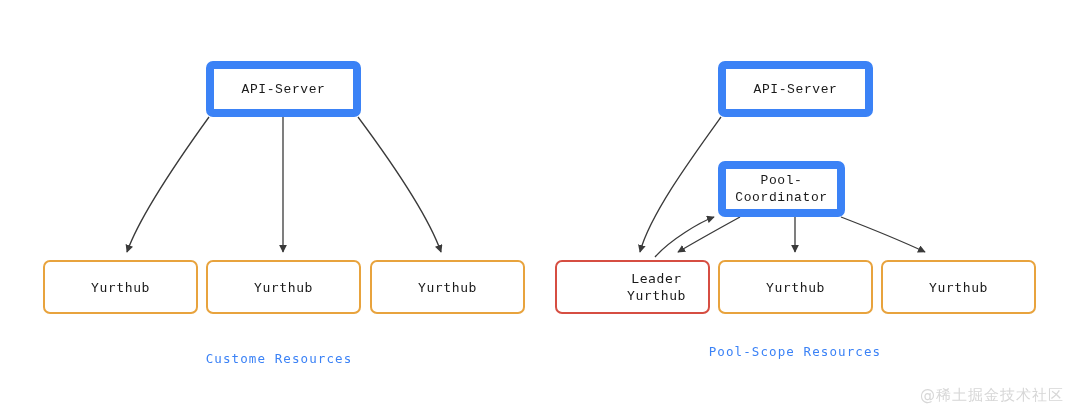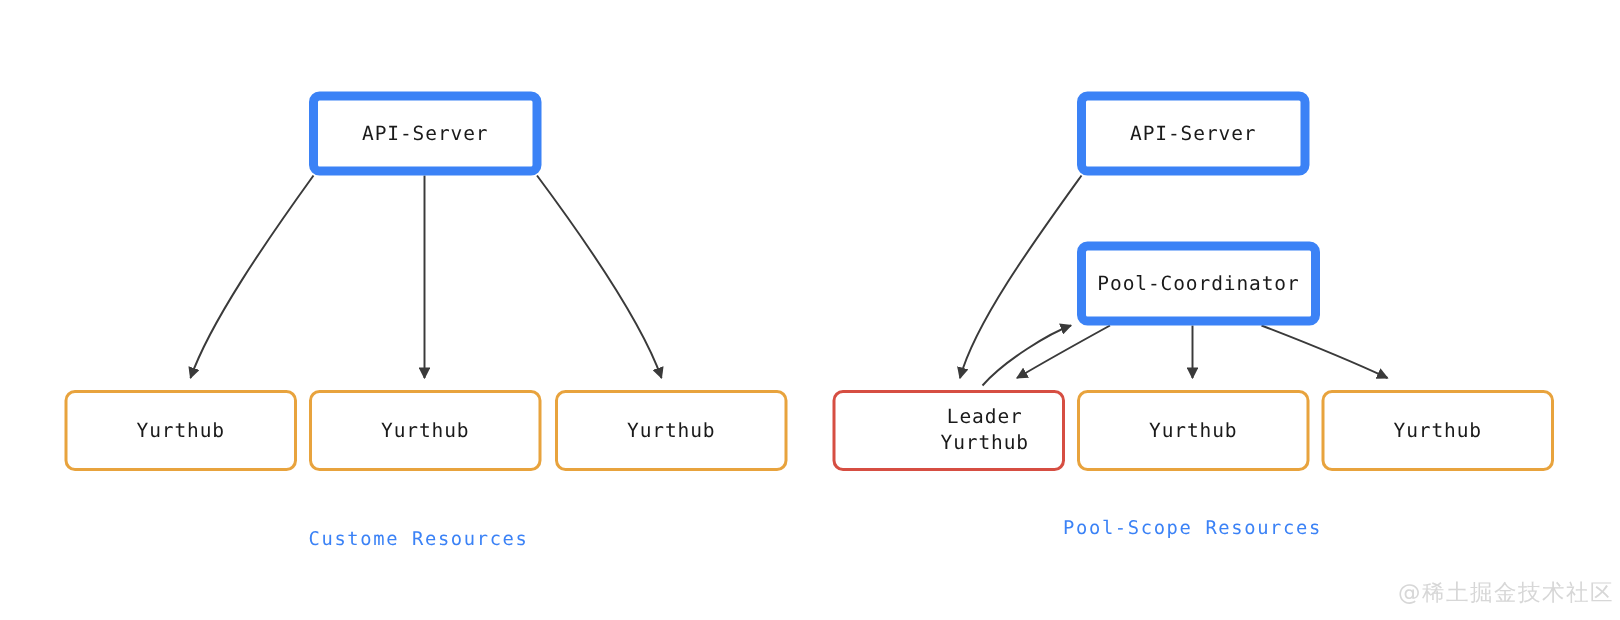--- a/index.html
+++ b/index.html
@@ -35,35 +35,35 @@
     display: flex;
     align-items: center;
     justify-content: center;
     text-align: center;
     color: #1a1a1a;
     font-size: 13px;
     letter-spacing: 0.6px;
     line-height: 17px;
     white-space: pre-line;
   }
-  .node.blue   { border: 6px solid #3b82f6; }
+  .node.blue   { border: 8px solid #3b82f6; font-family: Liberation Mono, monospace; }
   .node.orange { border: 2px solid #e8a33d; }
   .node.red    { border: 2px solid #d64e42; padding-left: 48px; }
 
   .caption {
     position: absolute;
     font-size: 12.5px;
     letter-spacing: 1.1px;
     color: #3b82f6;
     text-align: center;
     white-space: nowrap;
   }
   .watermark {
     position: absolute;
-    right: 4px;
+    right: 16px;
     bottom: 8px;
     font-family: "DejaVu Sans", "Liberation Sans", sans-serif;
     font-size: 15px;
     color: #d7d7d7;
     letter-spacing: 1px;
     white-space: nowrap;
     margin-top: 36px;
   }
 </style>
 </head>
@@ -110,21 +110,21 @@
   <div class="node orange" style="left:370px; top:260px; width:155px; height:54px;">
     <span>Yurthub</span>
   </div>
 
   <div class="caption" style="left:184px; top:351px; width:190px;">Custome Resources</div>
 
   <div class="node blue" style="left:718px; top:61px; width:155px; height:56px;">
     <span>API-Server</span>
   </div>
 
-  <div class="node blue" style="left:718px; top:161px; width:162px; height:56px;">
+  <div class="node blue" style="left:718px; top:161px; width:127px; height:56px;">
     <span>Pool-Coordinator</span>
   </div>
 
   <div class="node red" style="left:555px; top:260px; width:155px; height:54px;">
     <span>Leader
 Yurthub</span>
   </div>
 
   <div class="node orange" style="left:718px; top:260px; width:155px; height:54px;">
     <span>Yurthub</span>

